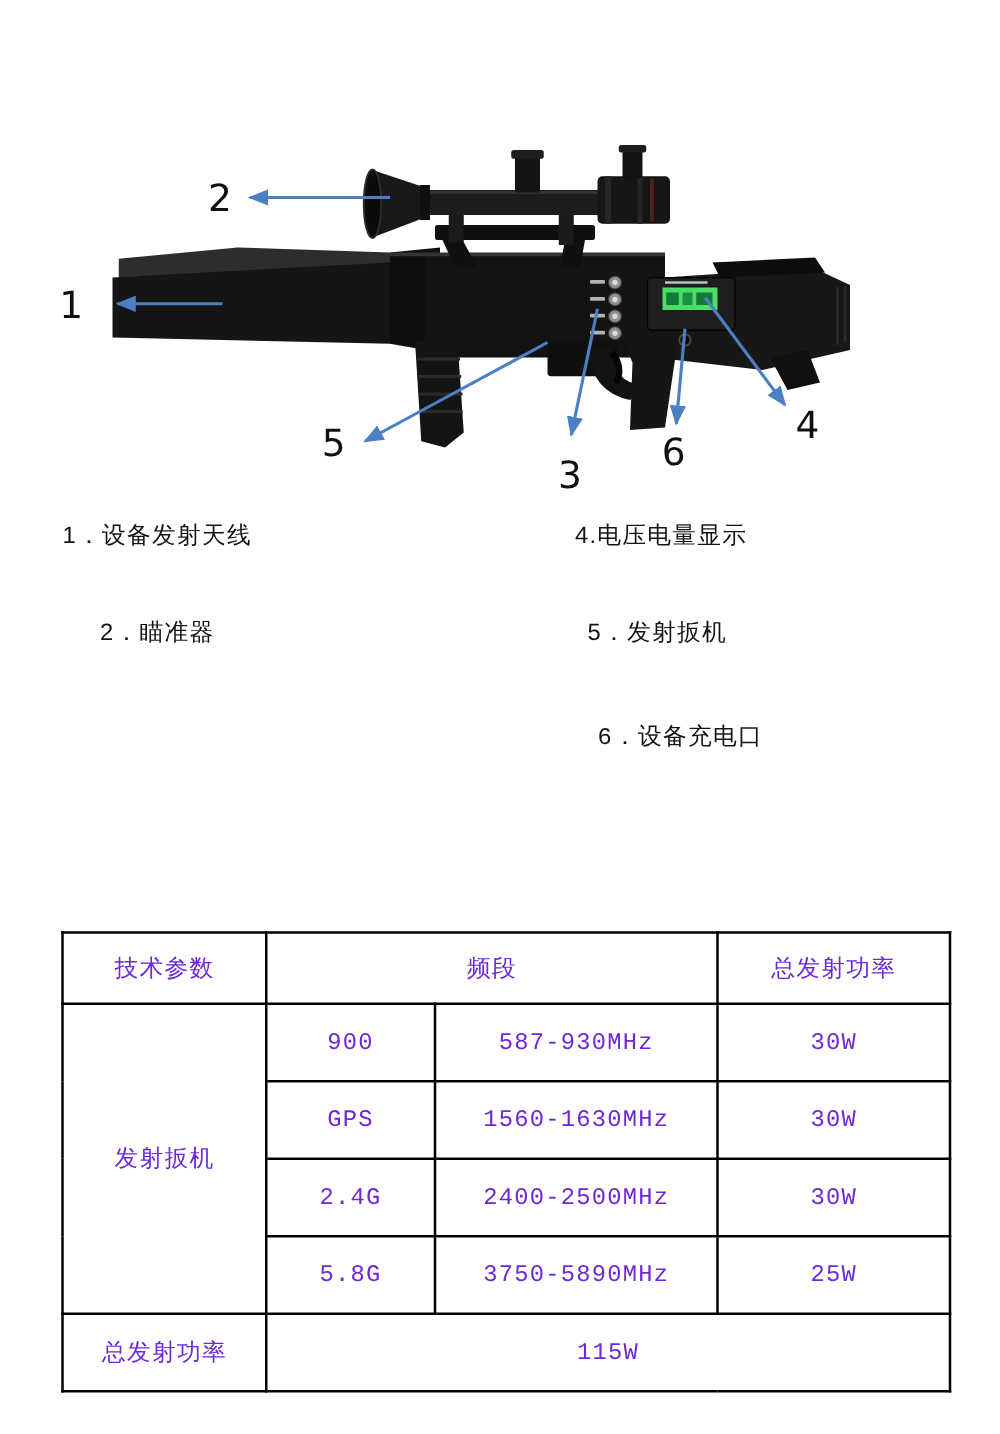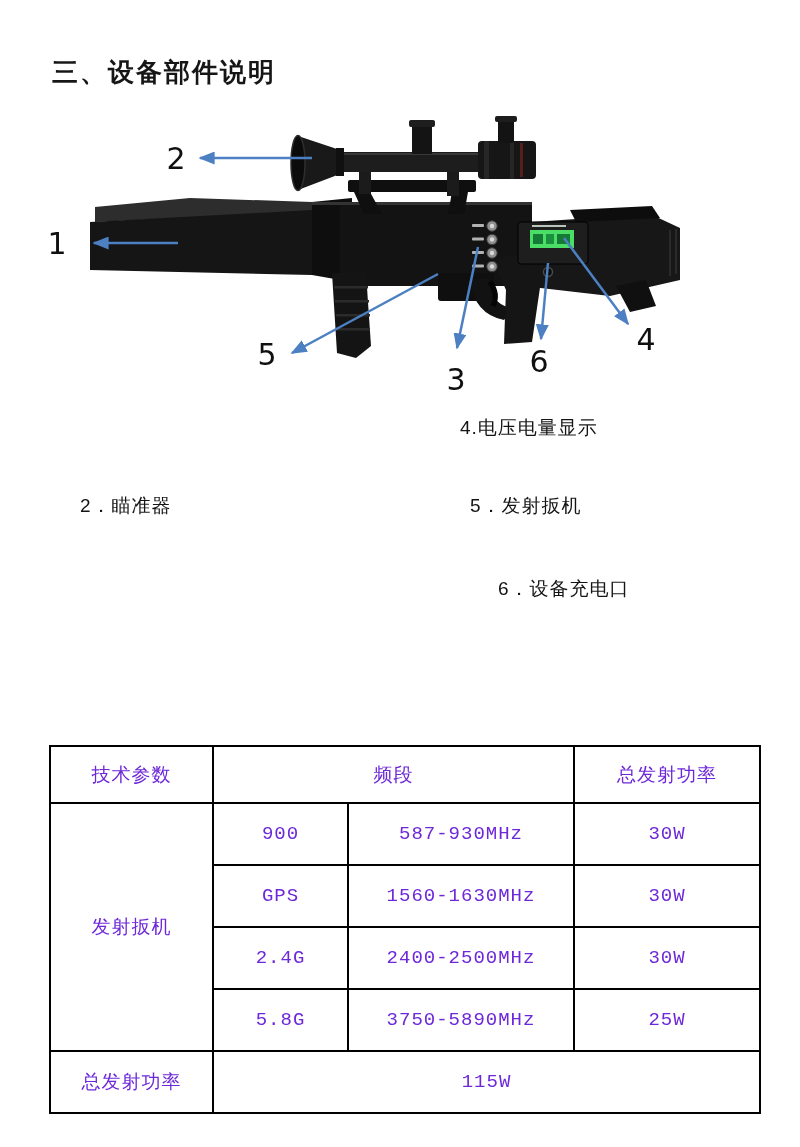--- a/index.html
+++ b/index.html
@@ -16,21 +16,21 @@
   .figure{position:absolute;left:40px;top:110px;width:730px;height:290px;}
   .figure svg{display:block;width:100%;height:100%;}
   .part-label{
     position:absolute;font-size:19px;letter-spacing:1px;color:#141414;white-space:nowrap;
   }
   #part-1{left:50px;top:415px;}
   #part-4{left:460px;top:415px;}
   #part-2{left:50px;top:493px;margin-left:30px;}
   #part-5{left:470px;top:493px;}
   #part-3{left:45px;top:576px;}
-  #part-6{left:498px;top:576px;}
+  #part-6{left:478px;top:576px;font-family:Liberation Mono, monospace;}
   .spec-table{
     position:absolute;left:49px;top:745px;width:710px;
     border-collapse:collapse;table-layout:fixed;
   }
   .spec-table td{
     border:2px solid #000;text-align:center;vertical-align:middle;
     font-size:19px;color:#6d28d9;letter-spacing:1px;padding:0;font-family:Liberation Mono, monospace;
   }
   .spec-table tr.hdr td{height:55px;}
   .spec-table tr.data td{height:60px;}
@@ -38,21 +38,20 @@
     font-family:"DejaVu Sans","Liberation Sans",sans-serif;
     font-size:30px;fill:#101010;
   }
   .arrow{stroke:#4c80c2;stroke-width:2.5;}
 </style>
 </head>
 <body>
 
 <div class="page">
 
-  <h2 class="sec-title" id="sec3-title">三、设备部件说明</h2>
 
   <div class="figure">
     <svg viewBox="0 0 730 290" xmlns="http://www.w3.org/2000/svg">
       <defs>
         <marker id="ah" viewBox="0 0 10 8" refX="9" refY="4" markerWidth="6.5" markerHeight="5.2" orient="auto">
           <path d="M0,0 L10,4 L0,8 Z" fill="#4c80c2"></path>
         </marker>
       </defs>
 
       <g>
@@ -147,20 +146,21 @@
 
       <text class="callout-num" x="17" y="144" text-anchor="middle">1</text>
       <text class="callout-num" x="136" y="59" text-anchor="middle">2</text>
       <text class="callout-num" x="416" y="280" text-anchor="middle">3</text>
       <text class="callout-num" x="606" y="240" text-anchor="middle">4</text>
       <text class="callout-num" x="227" y="255" text-anchor="middle">5</text>
       <text class="callout-num" x="499" y="262" text-anchor="middle">6</text>
     </svg>
   </div>
 
+  <div class="part-label" id="part-1">1．设备发射天线</div>
   <div class="part-label" id="part-4">4.电压电量显示</div>
   <div class="part-label" id="part-2">2．瞄准器</div>
   <div class="part-label" id="part-5">5．发射扳机</div>
   <div class="part-label" id="part-6">6．设备充电口</div>
 
 
   <table class="spec-table">
     <colgroup>
       <col style="width:163px">
         <col style="width:135px">

